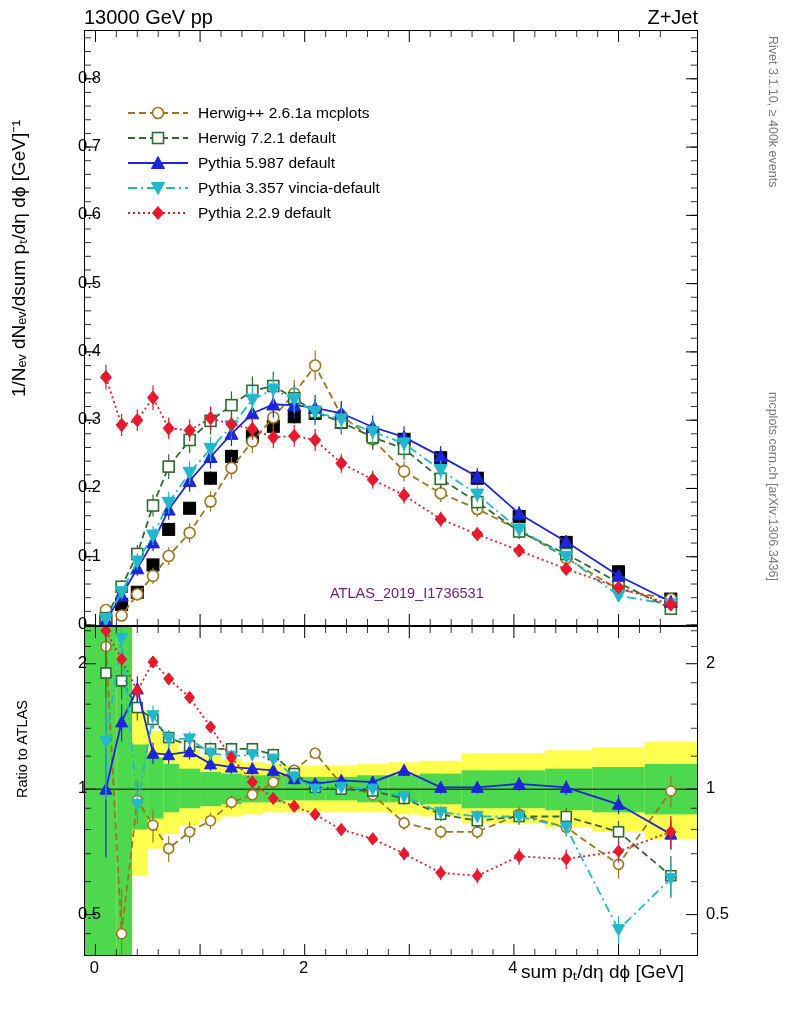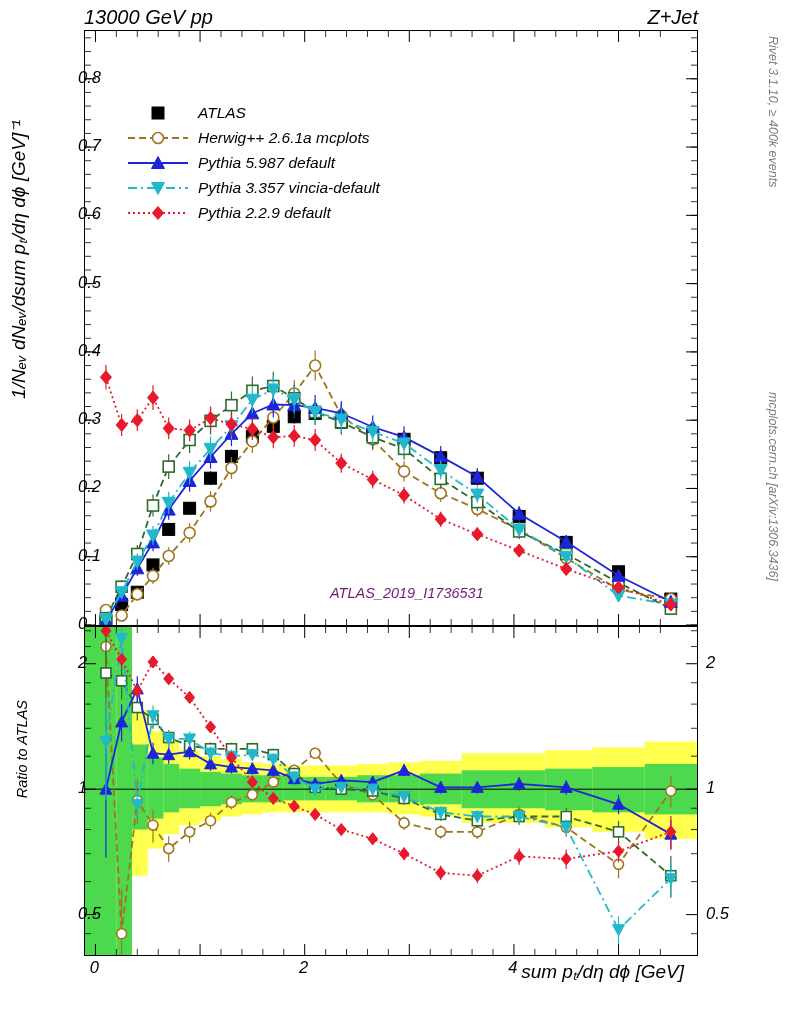--- a/index.html
+++ b/index.html
@@ -1,17 +1,17 @@
 <!DOCTYPE html>
 <html><head>
 <meta charset="utf-8">
 <style>
   html,body{margin:0;padding:0;background:#ffffff;}
   body{width:786px;height:1024px;font-family:"Liberation Sans",sans-serif;color:#000;}
-  #root{position:relative;width:786px;height:1024px;overflow:hidden;font-style:italic;}
+  #root{position:relative;width:786px;height:1024px;overflow:hidden;}
 
   .abs{position:absolute;}
 
   
   .hdr-left{left:84px;top:6px;font-size:20px;}
   .hdr-right{right:88px;top:6px;font-size:20px;}
 
   
   .vert{
     position:absolute;
@@ -844,30 +844,31 @@
         <polygon points="434.15384615384613,223.32610420201695 439.15384615384613,229.32610420201695 434.15384615384613,235.32610420201695 429.15384615384613,229.32610420201695" fill="#e8192c" stroke="#e8192c"></polygon>
         <polygon points="481.2307692307692,225.9681602254323 486.2307692307692,231.9681602254323 481.2307692307692,237.9681602254323 476.2307692307692,231.9681602254323" fill="#e8192c" stroke="#e8192c"></polygon>
         <polygon points="533.5384615384615,218.15496316519128 538.5384615384615,224.15496316519128 533.5384615384615,230.15496316519128 528.5384615384615,224.15496316519128" fill="#e8192c" stroke="#e8192c"></polygon>
         <polygon points="585.8461538461539,198.83234871974383 590.8461538461539,204.83234871974383 585.8461538461539,210.83234871974383 580.8461538461539,204.83234871974383" fill="#e8192c" stroke="#e8192c"></polygon>
       </svg>
   </div>
 
   <div id="legend">
       <div class="row">
         <span class="mk"><svg width="64" height="20">
-            <rect x="26" y="4" width="12" height="12" fill="#000000" stroke="#000000"></rect>
-          </svg></span>
-        <span class="lbl">ATLAS</span>
-      </div>
-      <div class="row">
-        <span class="mk"><svg width="64" height="20">
             <line x1="2" y1="10" x2="62" y2="10" stroke="#a0751e" stroke-width="1.8" stroke-dasharray="7,4"></line>
             <circle cx="32" cy="10" r="5.5" fill="#fff" stroke="#a0751e" stroke-width="1.6"></circle>
           </svg></span>
         <span class="lbl">Herwig++ 2.6.1a mcplots</span>
+      </div>
+      <div class="row">
+        <span class="mk"><svg width="64" height="20">
+            <line x1="2" y1="10" x2="62" y2="10" stroke="#2e6b2e" stroke-width="1.8" stroke-dasharray="7,4"></line>
+            <rect x="26.5" y="4.5" width="11" height="11" fill="#fff" stroke="#2e6b2e" stroke-width="1.6"></rect>
+          </svg></span>
+        <span class="lbl">Herwig 7.2.1 default</span>
       </div>
       <div class="row">
         <span class="mk"><svg width="64" height="20">
             <line x1="2" y1="10" x2="62" y2="10" stroke="#1c25d8" stroke-width="1.8"></line>
             <polygon points="32,3.5 38.5,15.5 25.5,15.5" fill="#1c25d8" stroke="#1c25d8"></polygon>
           </svg></span>
         <span class="lbl">Pythia 5.987 default</span>
       </div>
       <div class="row">
         <span class="mk"><svg width="64" height="20">

